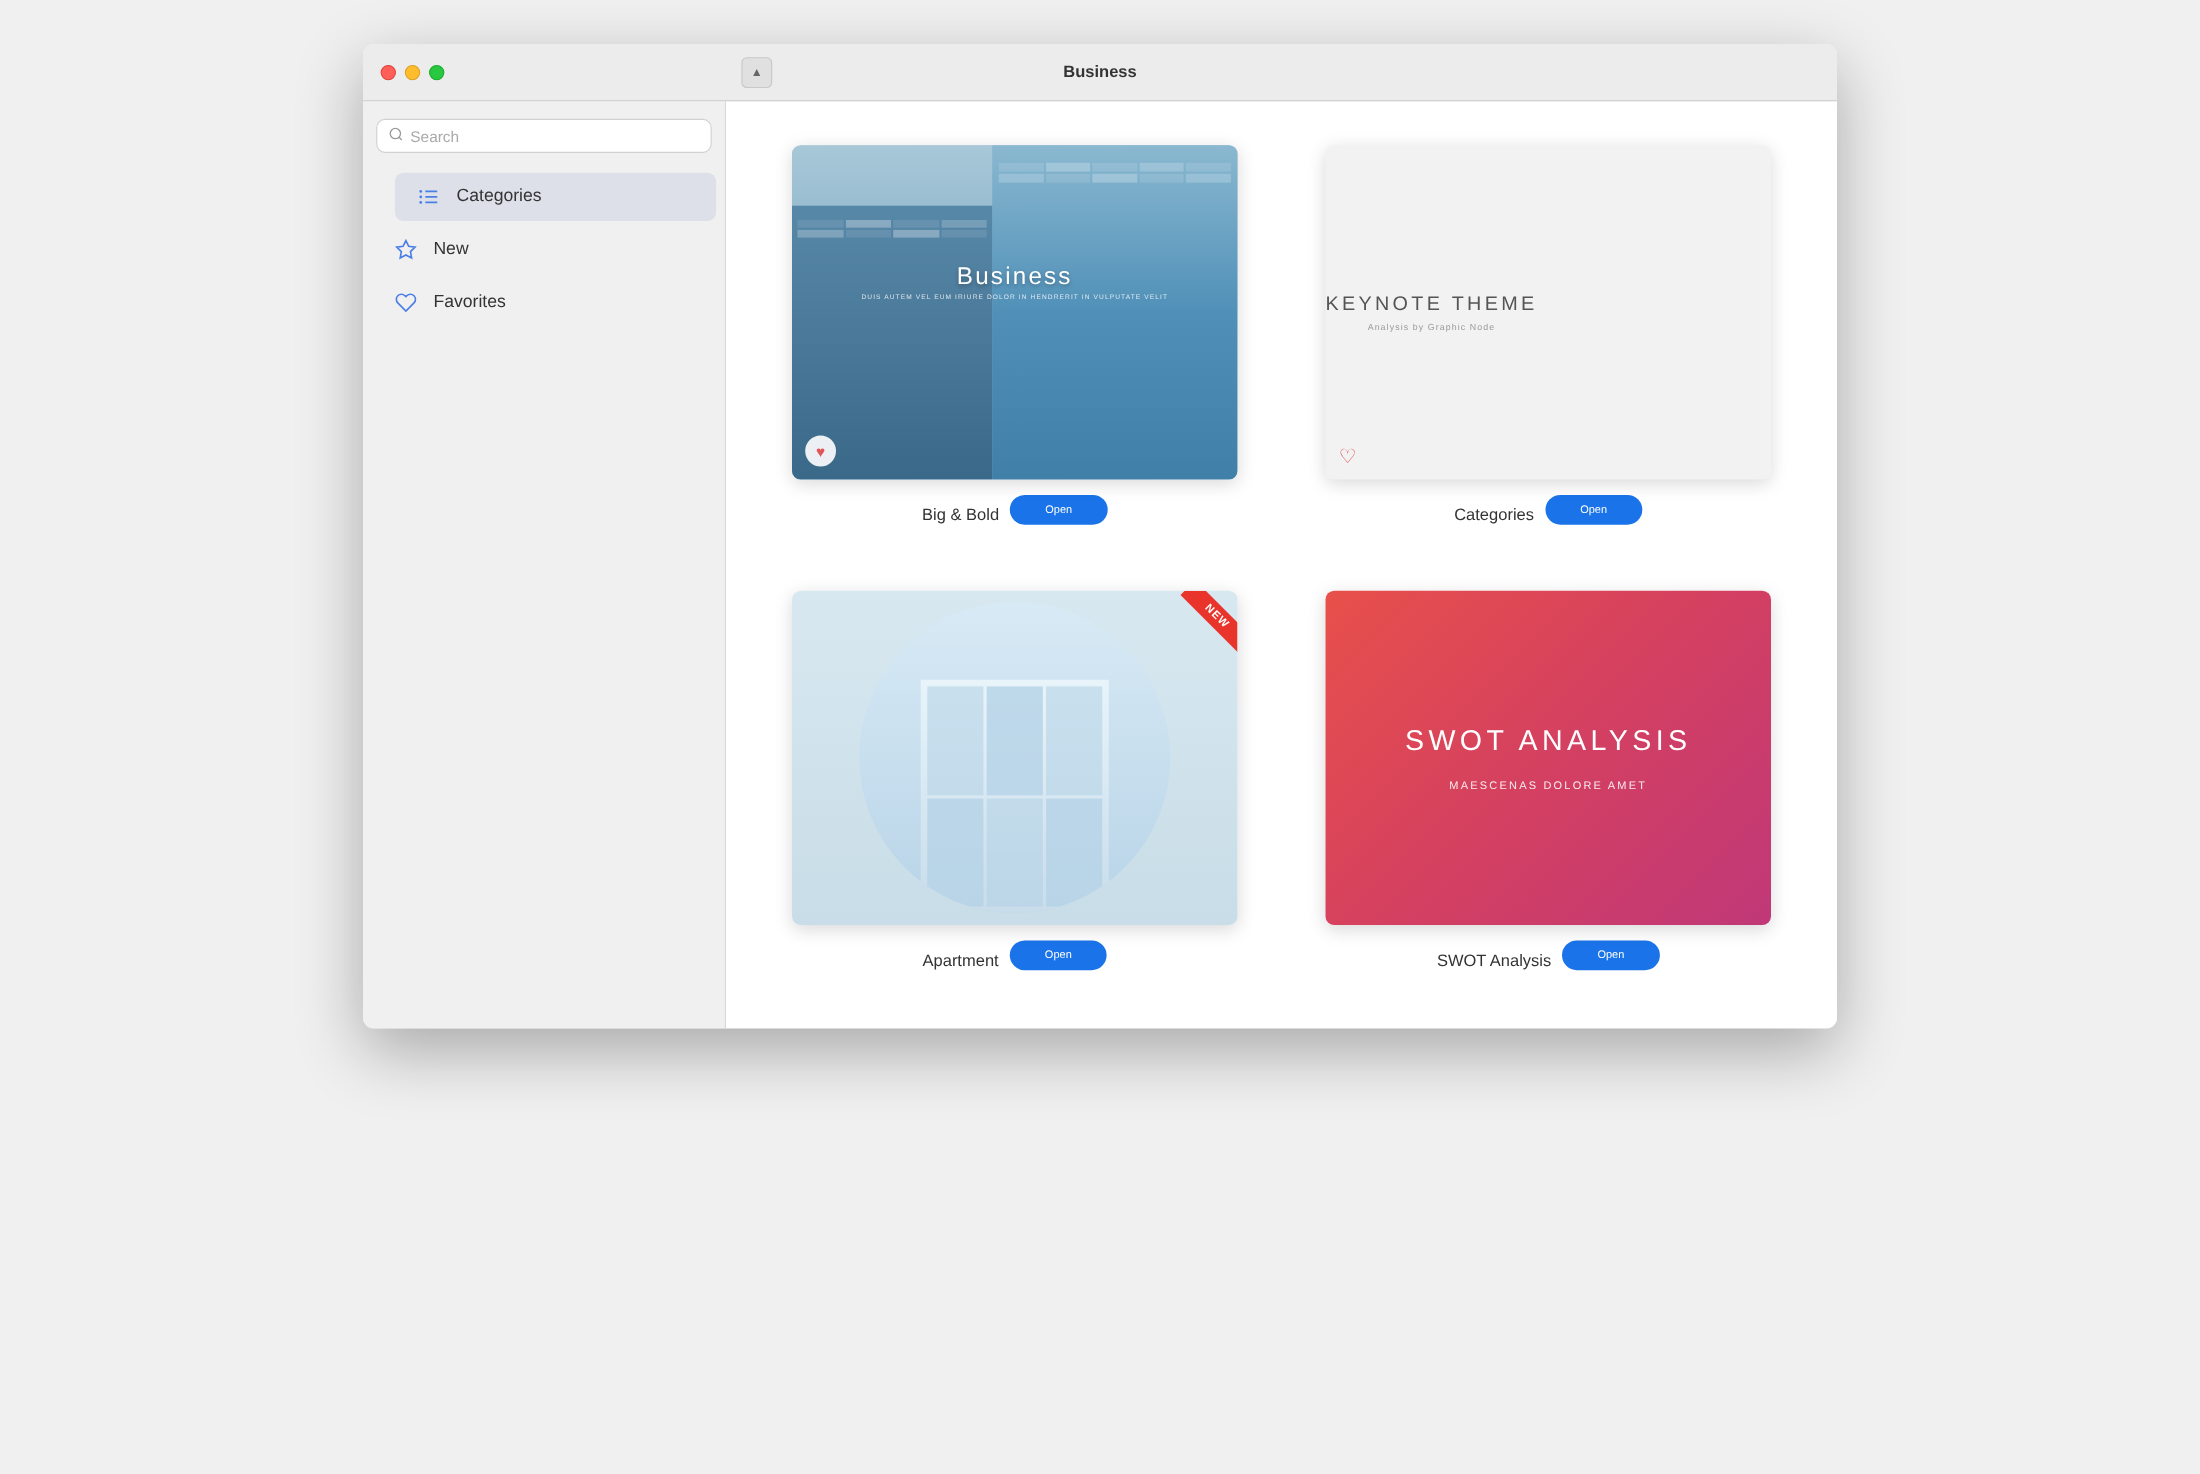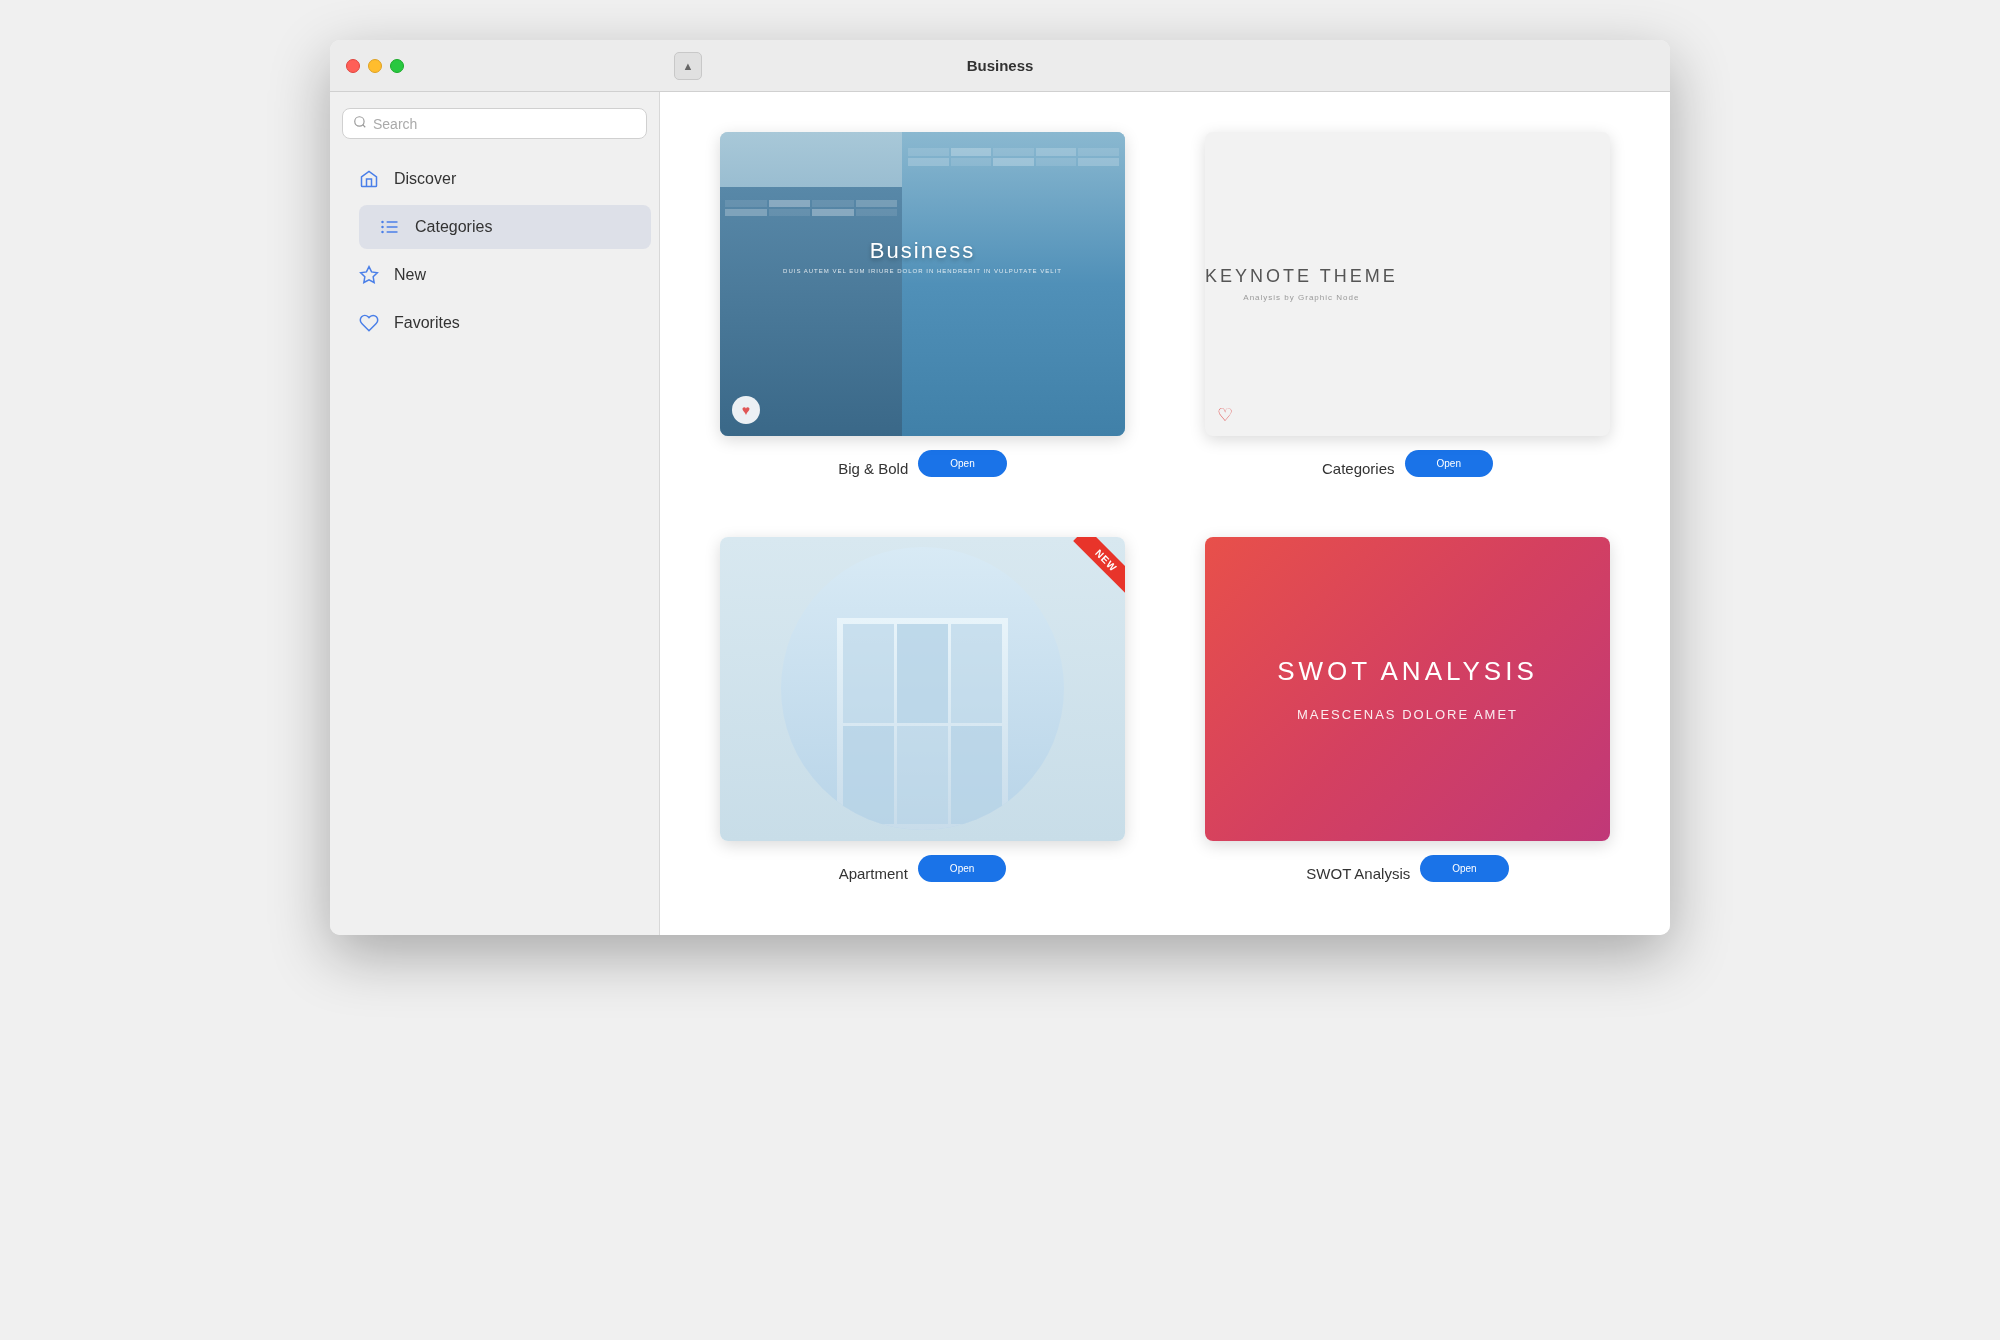--- a/index.html
+++ b/index.html
@@ -337,21 +337,21 @@
       color: #fff;
     }
 
     .swot-title {
       font-size: 26px;
       font-weight: 300;
       letter-spacing: 4px;
     }
 
     .swot-subtitle {
-      font-size: 13px;
+      font-size: 10px;
       letter-spacing: 2px;
       margin-top: 20px;
       opacity: 0.9;
     }
 
     
     .card-label {
       font-size: 15px;
       font-weight: 500;
       color: #333;
@@ -401,29 +401,20 @@
           <span class="search-icon-svg">
             <svg width="14" height="14" viewBox="0 0 24 24" fill="none" stroke="#999" stroke-width="2">
               <circle cx="11" cy="11" r="8"></circle>
               <line x1="21" y1="21" x2="16.65" y2="16.65"></line>
             </svg>
           </span>
           <input class="search-input" type="text" placeholder="Search" style="">
         </div>
       </div>
 
-      <div class="nav-item">
-        <span class="nav-icon">
-          <svg viewBox="0 0 24 24">
-            <path d="M3 9.5L12 3l9 6.5V20a1 1 0 01-1 1H4a1 1 0 01-1-1V9.5z"></path>
-            <path d="M9 21V12h6v9"></path>
-          </svg>
-        </span>
-        <span>Discover</span>
-      </div>
 
       <div class="nav-item active">
         <span class="nav-icon">
           <svg viewBox="0 0 24 24">
             <line x1="8" y1="6" x2="21" y2="6"></line>
             <line x1="8" y1="12" x2="21" y2="12"></line>
             <line x1="8" y1="18" x2="21" y2="18"></line>
             <circle cx="3" cy="6" r="1.5" fill="#4a7fe8" stroke="none"></circle>
             <circle cx="3" cy="12" r="1.5" fill="#4a7fe8" stroke="none"></circle>
             <circle cx="3" cy="18" r="1.5" fill="#4a7fe8" stroke="none"></circle>

